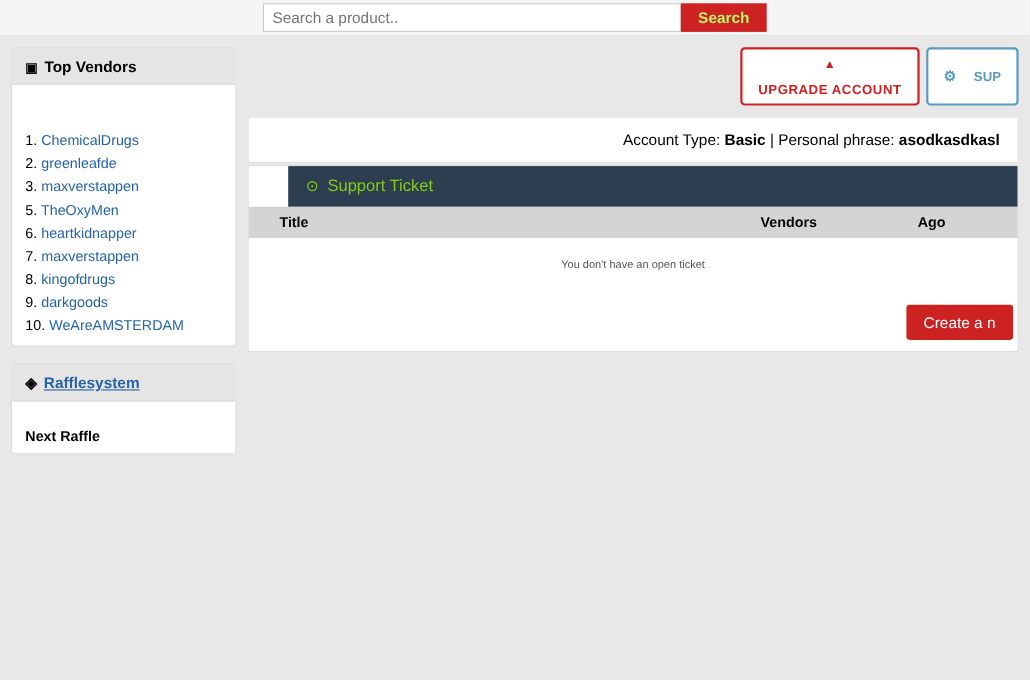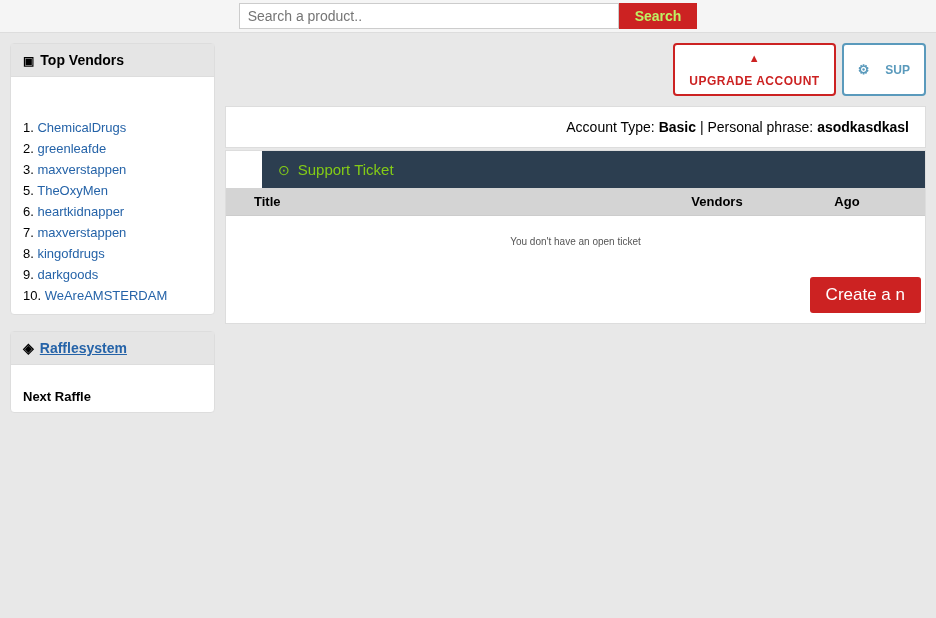--- a/index.html
+++ b/index.html
@@ -214,21 +214,21 @@
       display: flex;
       justify-content: flex-end;
       padding: 10px 4px;
     }
 
     .btn-create {
       background: #cc2222;
       color: white;
       border: none;
       padding: 8px 16px;
-      font-size: 17px;
+      font-size: 14px;
       cursor: pointer;
       border-radius: 3px;
       text-align: center;
     }
 
     
     .icon-upgrade::before { content: "▲"; font-size: 11px; }
     .icon-headset::before { content: "⚙"; font-size: 13px; }
     .icon-ticket::before { content: "⊙"; font-size: 14px; }
     .icon-raffle::before { content: "◈"; font-size: 14px; }

